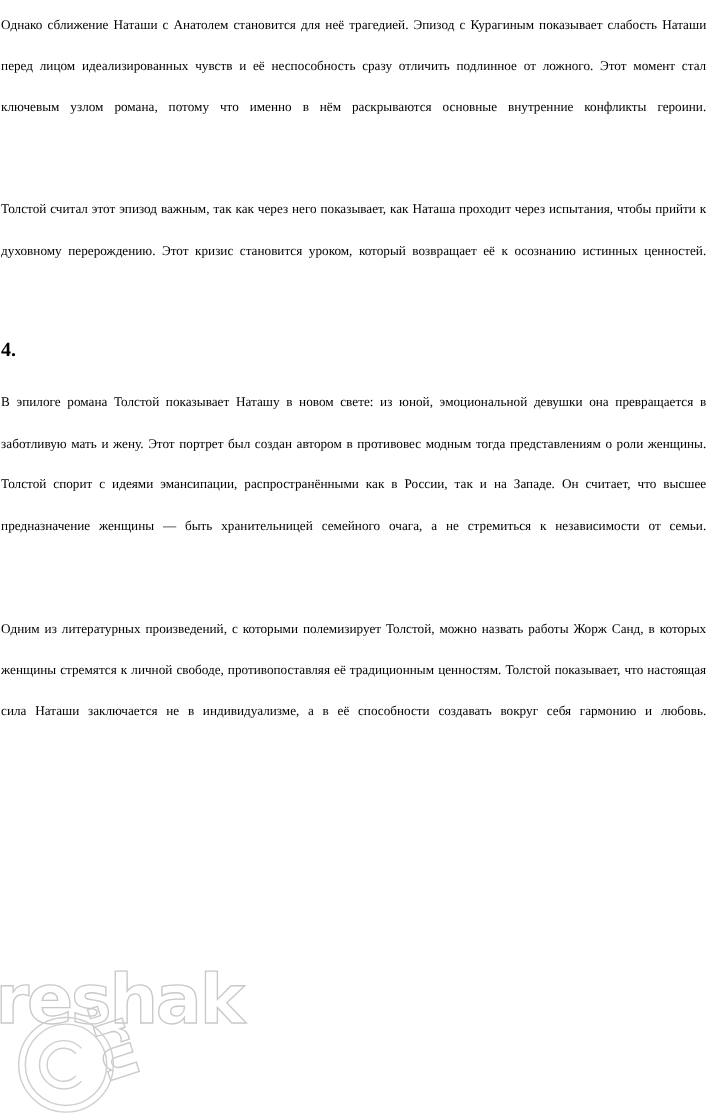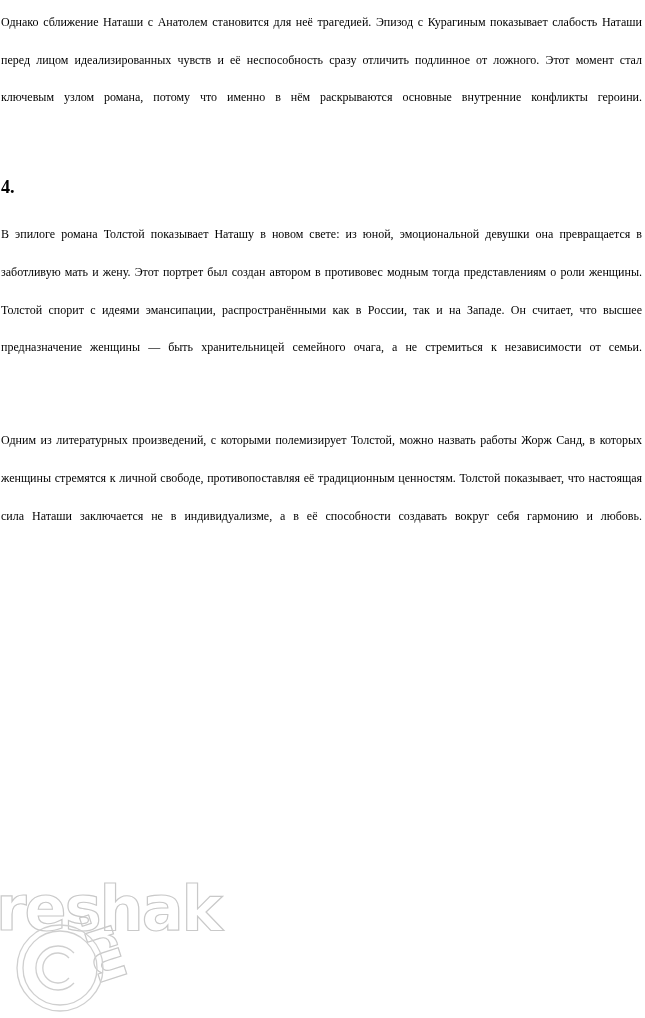--- a/index.html
+++ b/index.html
@@ -119,20 +119,21 @@
       <path d="M60 31 A22 22 0 1 0 60 61" fill="none" stroke="#cfcfcf" stroke-width="1.3"></path>
       <path d="M55 36 A15 15 0 1 0 55 56" fill="none" stroke="#cfcfcf" stroke-width="1.3"></path>
     </svg>
   </div>
 
   <div class="content">
     <div class="spacer-top"></div>
 
     <p class="para">Однако сближение Наташи с Анатолем становится для неё трагедией. Эпизод с Курагиным показывает слабость Наташи перед лицом идеализированных чувств и её неспособность сразу отличить подлинное от ложного. Этот момент стал ключевым узлом романа, потому что именно в нём раскрываются основные внутренние конфликты героини.</p>
 
+    <p class="para">Толстой считал этот эпизод важным, так как через него показывает, как Наташа проходит через испытания, чтобы прийти к духовному перерождению. Этот кризис становится уроком, который возвращает её к осознанию истинных ценностей.</p>
 
     <p class="heading">4.</p>
 
     <p class="para">В эпилоге романа Толстой показывает Наташу в новом свете: из юной, эмоциональной девушки она превращается в заботливую мать и жену. Этот портрет был создан автором в противовес модным тогда представлениям о роли женщины. Толстой спорит с идеями эмансипации, распространёнными как в России, так и на Западе. Он считает, что высшее предназначение женщины — быть хранительницей семейного очага, а не стремиться к независимости от семьи.</p>
 
     <p class="para">Одним из литературных произведений, с которыми полемизирует Толстой, можно назвать работы Жорж Санд, в которых женщины стремятся к личной свободе, противопоставляя её традиционным ценностям. Толстой показывает, что настоящая сила Наташи заключается не в индивидуализме, а в её способности создавать вокруг себя гармонию и любовь.</p>
 
   </div>
 
 </div>

